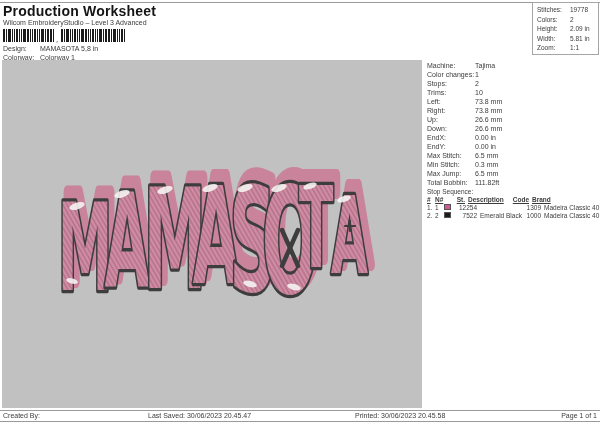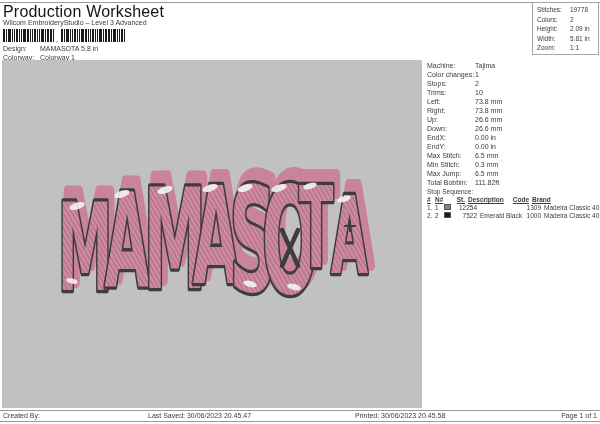--- a/index.html
+++ b/index.html
@@ -3,21 +3,21 @@
 <meta charset="utf-8">
 <style>
   html,body{margin:0;padding:0}
   body{width:600px;height:424px;background:#ffffff;position:relative;overflow:hidden;
        font-family:"Liberation Sans",sans-serif;color:#3b3b3b;}
   .rule{position:absolute;left:0;width:600px;height:1px;background:#9a9a9a}
   #rule-top{top:2px}
   #rule-foot-top{top:410px}
   #rule-foot-bottom{top:421px}
 
-  #title{position:absolute;left:3px;top:3px;font-size:16px;font-weight:normal;color:#141414;letter-spacing:.2px}
+  #title{position:absolute;left:3px;top:3px;font-size:14px;font-weight:bold;color:#141414;letter-spacing:.2px}
   #subtitle{position:absolute;left:3px;top:19px;font-size:7px}
   #barcode{position:absolute;left:3px;top:29px}
   .kvrow{position:absolute;font-size:7px;white-space:nowrap}
   #design-row{left:3px;top:45px}
   #colorway-row{left:3px;top:54px}
   .kvrow .lbl{display:inline-block;width:35px}
 
   #summary-box{position:absolute;left:532px;top:2px;width:67px;height:53px;border:1px solid #a6a6a6;
                box-sizing:border-box;font-size:6.5px;padding:2px 0 0 4px}
   .srow{height:9.5px;line-height:9.5px;display:flex;white-space:nowrap}

